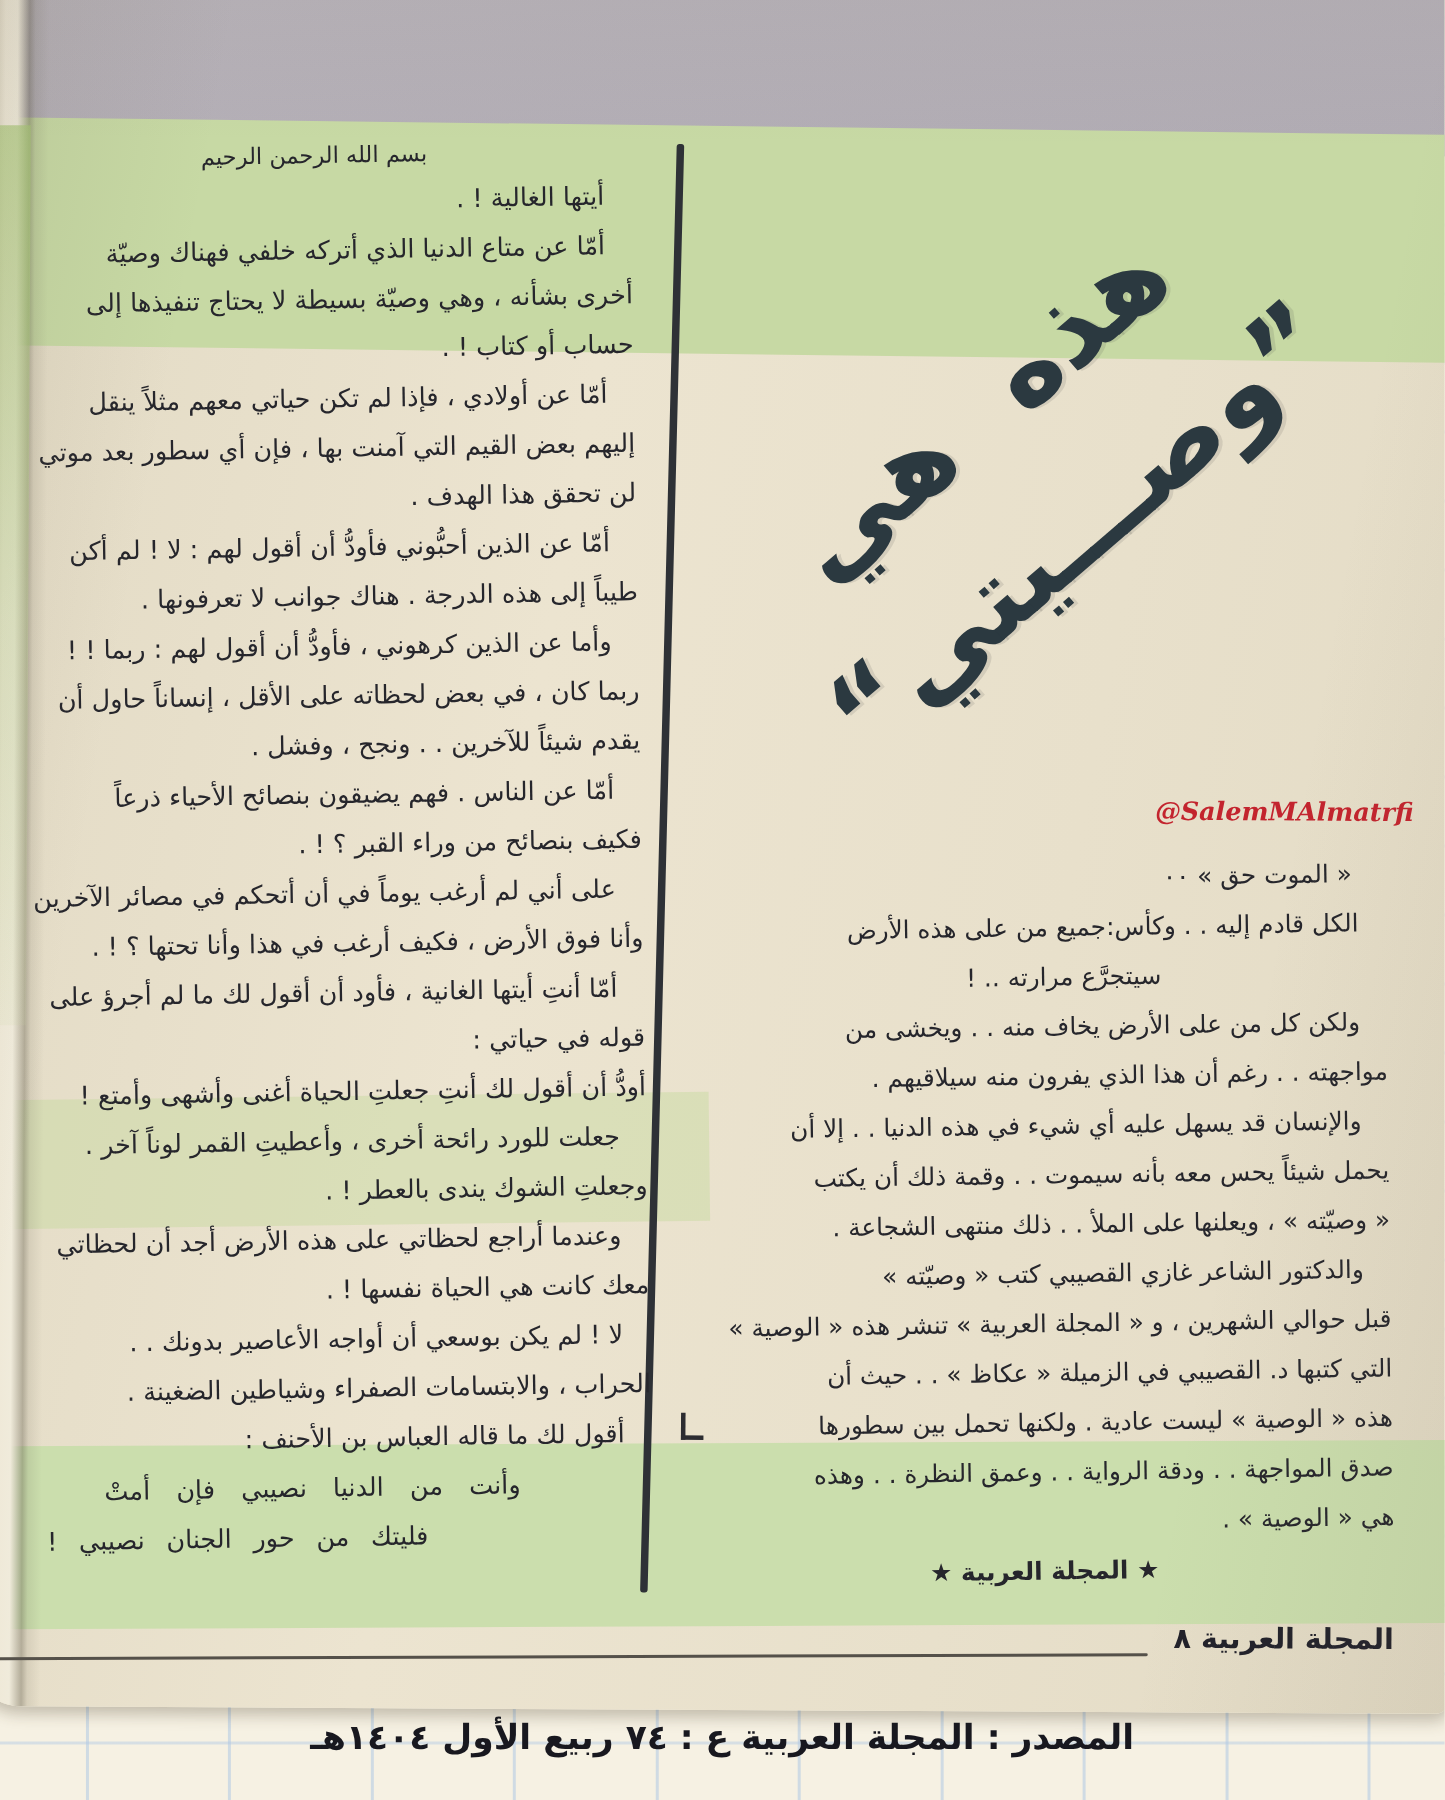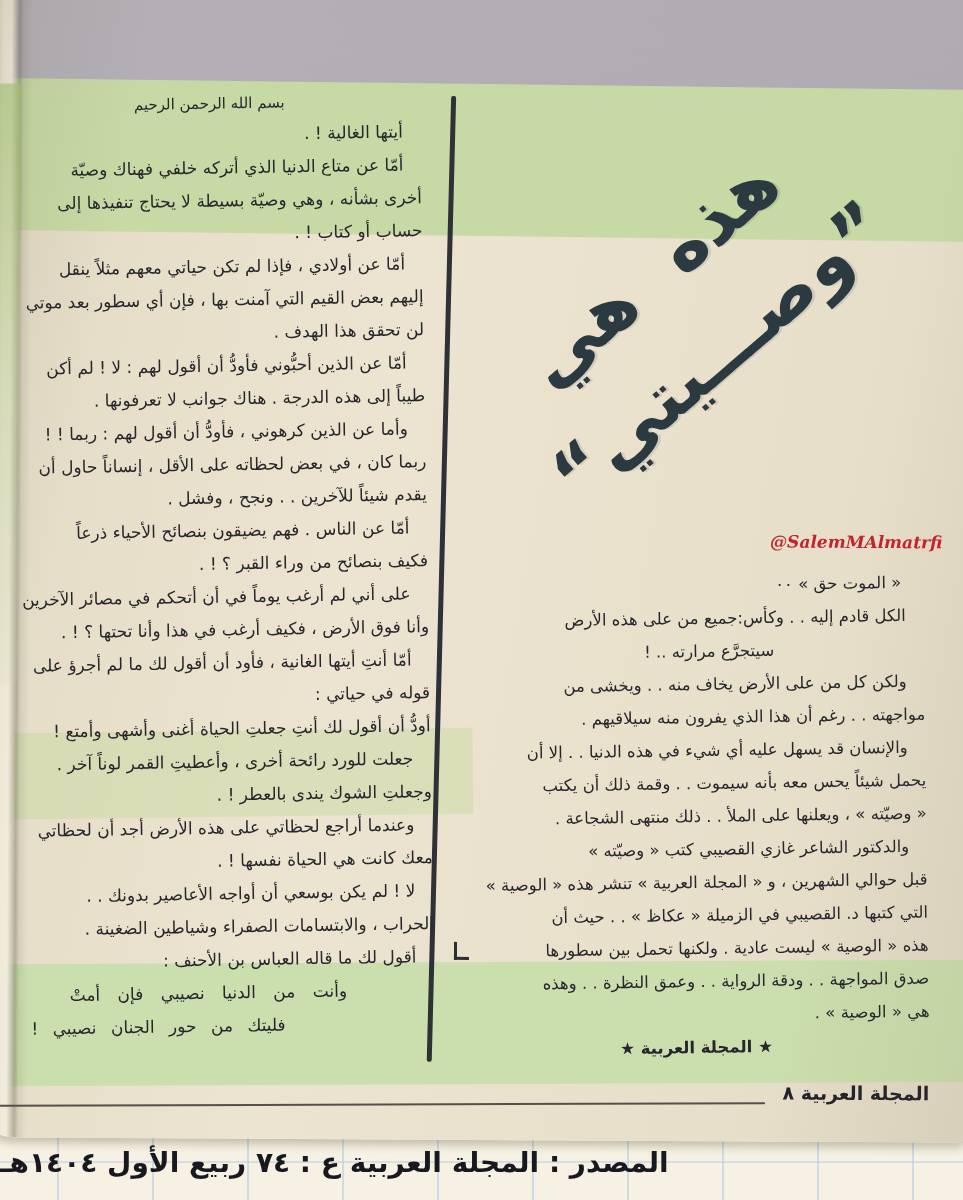--- a/index.html
+++ b/index.html
@@ -62,22 +62,22 @@
   .v2{padding-right:150px;word-spacing:9px;}
   .star{text-align:left;font-weight:bold;padding-left:160px;}
   .pmark{position:absolute;left:464px;top:948px;width:12px;height:15px;
     border-left:3px solid #2c2c31;border-bottom:3px solid #2c2c31;}
   
   .footer-rule{position:absolute;left:4px;top:1110px;width:772px;height:2px;
     background:#55514a;transform:rotate(-.5deg);border-radius:1px;}
   .footer-label{position:absolute;left:788px;top:1086px;width:152px;
     direction:rtl;text-align:right;font-weight:bold;font-size:19px;color:#21212a;}
   
-  .source{position:absolute;left:0;top:1146px;width:963px;text-align:left;
-    direction:rtl;font-weight:bold;font-size:28px;color:#18181f;}
+  .source{position:absolute;left:0;top:1146px;width:963px;text-align:center;
+    direction:rtl;font-weight:bold;font-size:23px;color:#18181f;}
 </style>
 </head>
 <body>
 
 <div class="page">
   <div class="band-gray"></div>
   <div class="band-green-top"></div>
   <div class="band-green-mid"></div>
   <div class="band-green-bottom"></div>
   <div class="spine"></div>

